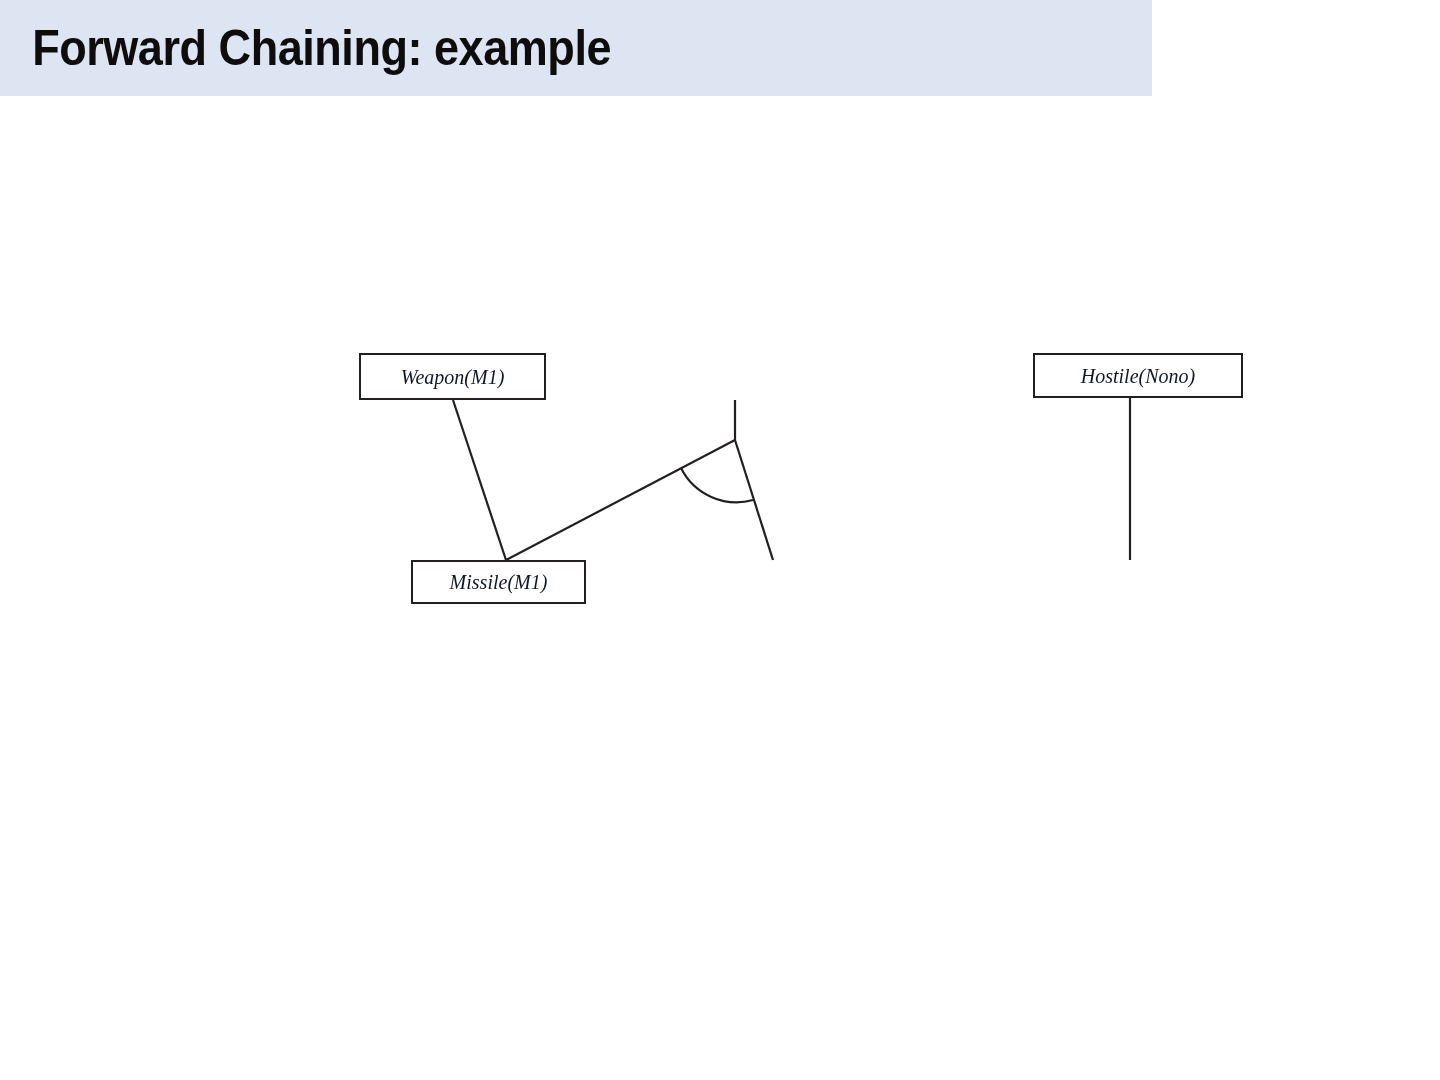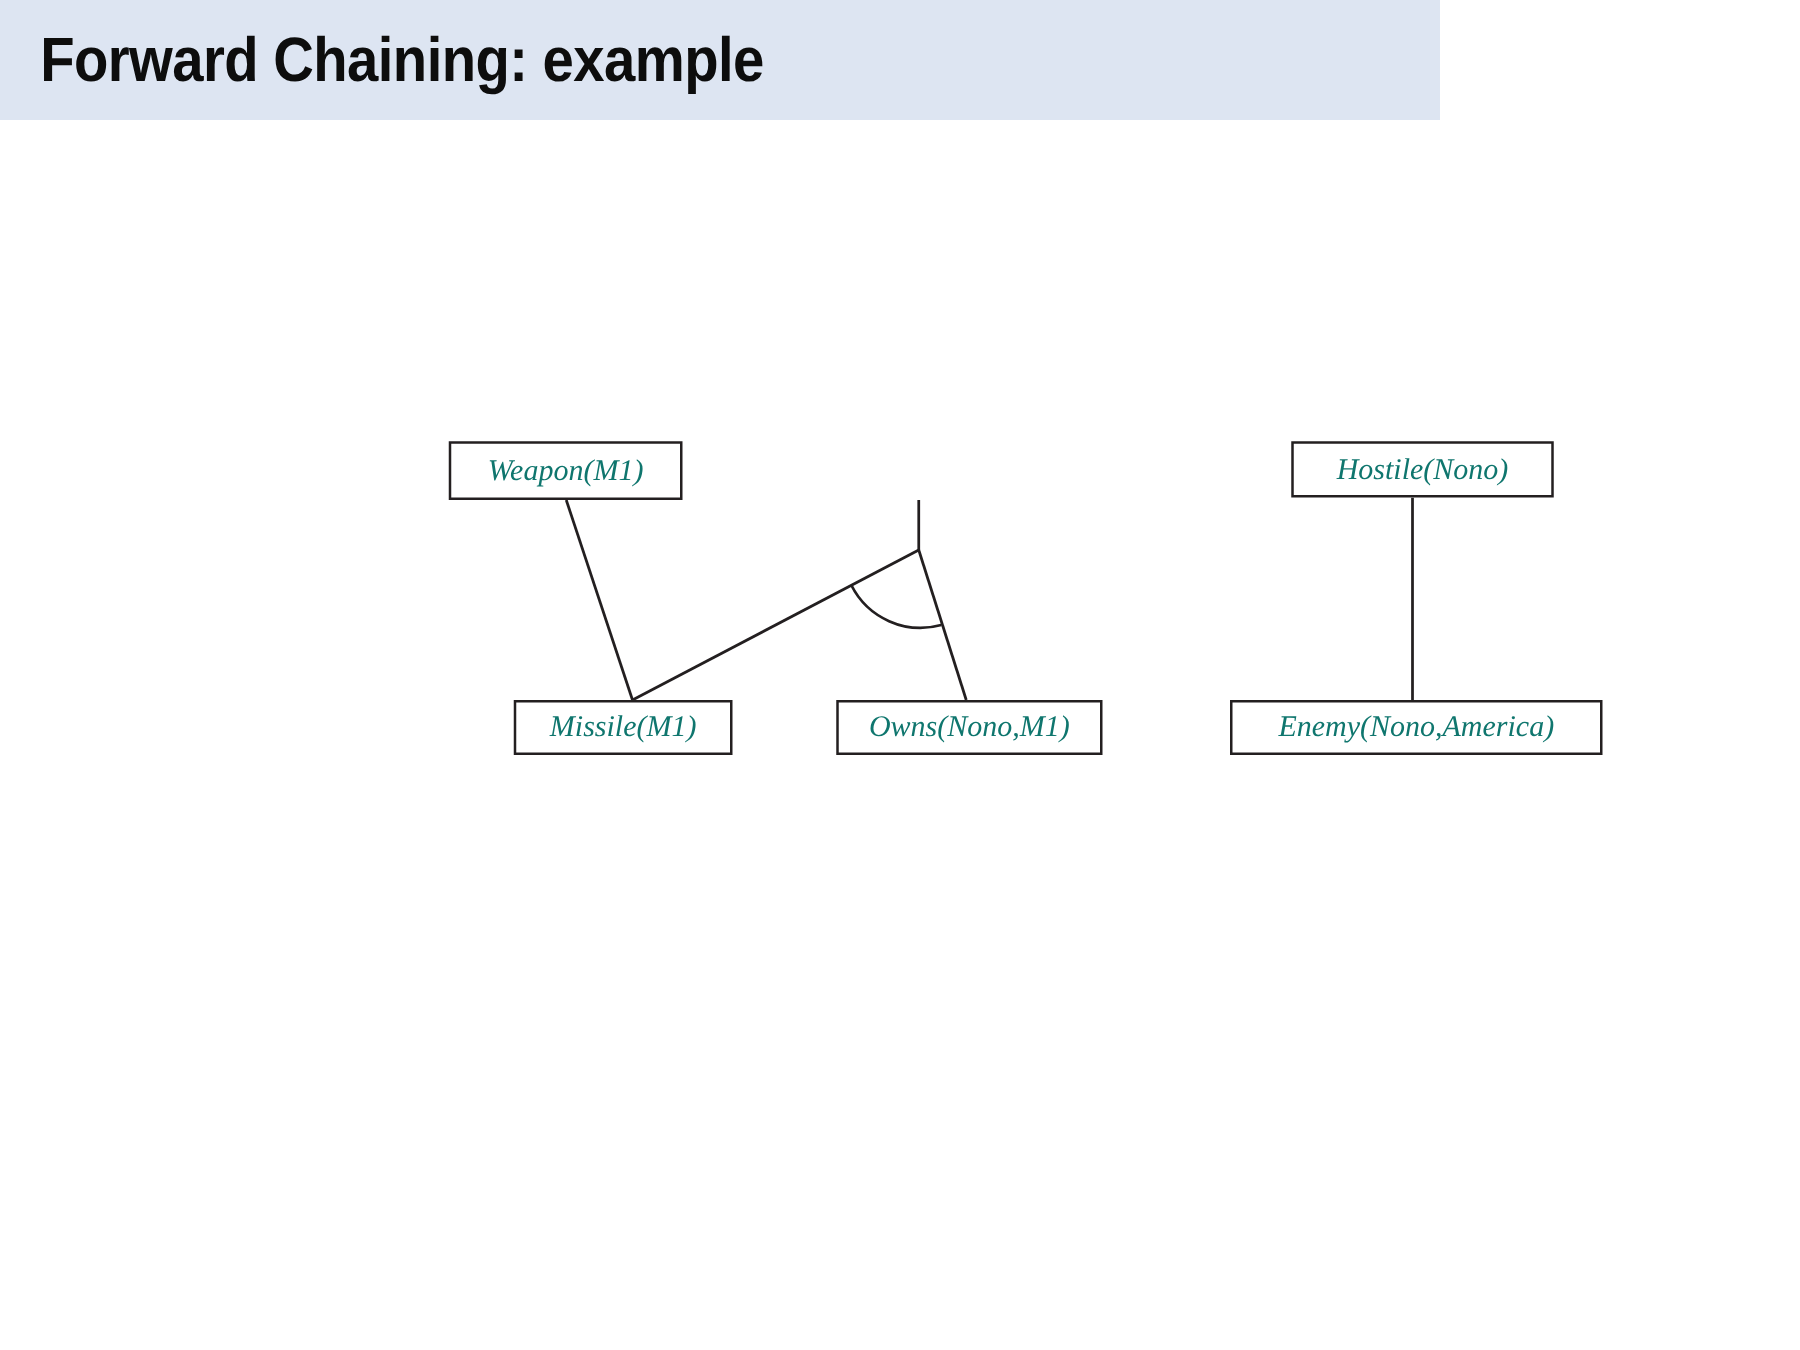--- a/index.html
+++ b/index.html
@@ -75,23 +75,23 @@
     background: #ffffff;
     border: 2px solid #231f20;
     display: flex;
     align-items: center;
     justify-content: center;
     z-index: 2;
   }
   .fact-label {
     font-family: "Liberation Serif", "DejaVu Serif", serif;
     font-style: italic;
-    font-size: 24px;
+    font-size: 20px;
     line-height: 1;
-    color: #0f766e;
+    color: #0f172a;
     white-space: nowrap;
     padding: 0 10px;
   }
 
   
   #node-weapon   { left: 359px; top: 257px; width: 187px; height: 47px; }
   #node-sells    { left: 599px; top: 257px; width: 279px; height: 47px; }
   #node-hostile  { left: 1033px; top: 257px; width: 210px; height: 45px; }
 
   
@@ -132,22 +132,16 @@
 
     <div class="fact-node" id="node-hostile">
       <span class="fact-label">Hostile(Nono)</span>
     </div>
 
 
     <div class="fact-node" id="node-missile">
       <span class="fact-label">Missile(M1)</span>
     </div>
 
-    <div class="fact-node" id="node-owns">
-      <span class="fact-label">Owns(Nono,M1)</span>
-    </div>
 
-    <div class="fact-node" id="node-enemy">
-      <span class="fact-label">Enemy(Nono,America)</span>
-    </div>
 
   </div>
 </div>
 
 </body></html>

